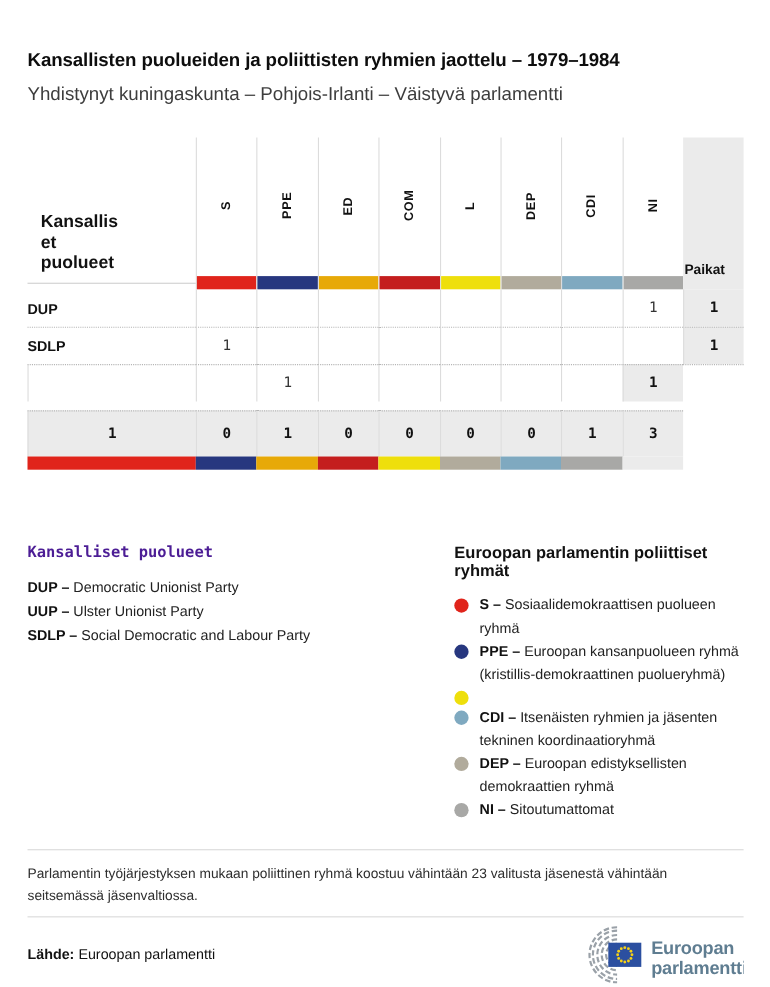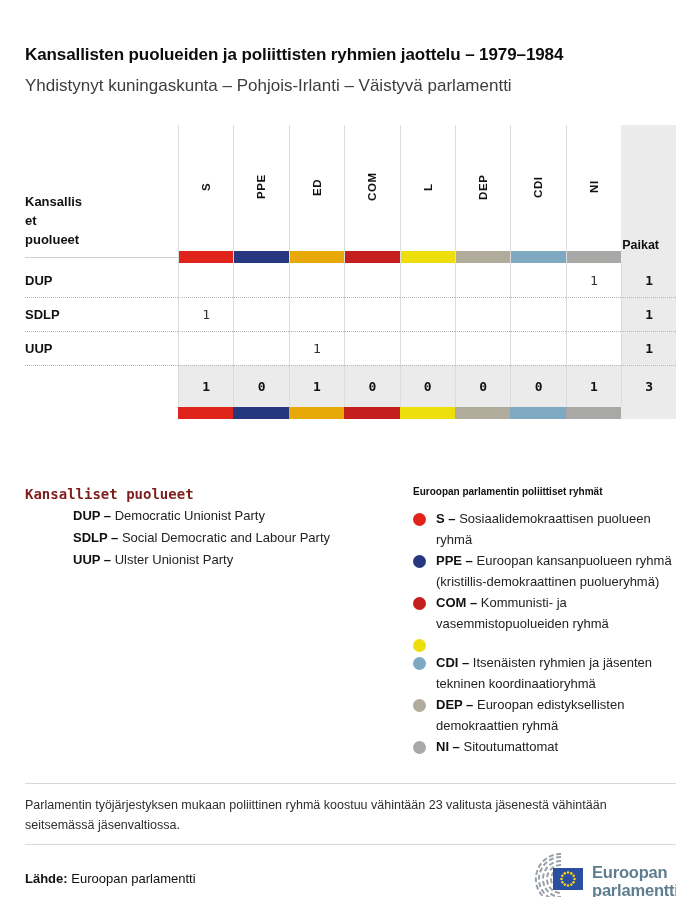--- a/index.html
+++ b/index.html
@@ -21,43 +21,43 @@
   .th { height:138px; }
   .vlabel {
     position:absolute; top:0; bottom:14px; left:0; right:0;
     display:flex; align-items:center; justify-content:center;
     writing-mode:vertical-rl; transform:rotate(180deg);
     font-size:11.5px; font-weight:bold; letter-spacing:0.6px; color:#111;
   }
   .bar { position:absolute; left:0; right:0; bottom:0; height:12px; }
   .hl { height:138px; }
   .hl::after { content:""; position:absolute; left:0; right:0; bottom:5px; border-bottom:1px solid #cfcfcf; }
-  .hl-lines { position:absolute; left:0; bottom:14px; font-size:13px; font-weight:bold; line-height:19px; color:#111; }
+  .hl-lines { position:absolute; left:12px; bottom:14px; font-size:16px; font-weight:bold; line-height:19px; color:#111; }
   .hs { background:#ebebeb; height:138px; }
   .hs-label { position:absolute; left:0; right:16px; bottom:11px; text-align:center; font-size:12.5px; font-weight:bold; color:#111; }
 
   .rl { height:34px; display:flex; align-items:center; font-size:13px; font-weight:bold; color:#111; }
   .v  { height:34px; display:flex; align-items:center; justify-content:center;
         font-family:"DejaVu Sans Mono", monospace; font-size:13px; color:#333; }
   .sv { height:34px; background:#ebebeb; border-left:1px solid #dcdcdc; display:flex; align-items:center; justify-content:center;
         font-family:"DejaVu Sans Mono", monospace; font-size:13px; font-weight:bold; color:#111; }
   .dt { border-top:1px dotted #b5b5b5; }
   .t  { height:42px; background:#ebebeb; font-weight:bold; color:#111; }
   .tlab { height:42px; background:#fff; }
   .ts { height:42px; }
   .bc { height:12px; border-left:none; }
   .bs { height:12px; background:#ebebeb; }
 
   
   .legends { display:flex; margin-top:67px; }
   .leg-left { width:388px; }
   .leg-right { width:263px; }
-  .leg-left-heading { font-family:"DejaVu Sans Mono", monospace; font-size:14px; font-weight:bold; color:#7f1d1d; margin-bottom:3px; }
-  .leg-right-heading { font-size:10px; font-weight:bold; color:#111; margin-bottom:12px; }
-  .pitem { font-size:13px; line-height:22px; color:#222;margin-left:48px; }
+  .leg-left-heading { font-family:"DejaVu Sans Mono", monospace; font-size:14px; font-weight:bold; color:#4c1d95; margin-bottom:13px; }
+  .leg-right-heading { font-size:15px; font-weight:bold; color:#111; margin-bottom:12px; }
+  .pitem { font-size:13px; line-height:22px; color:#222; }
   .abbr { font-weight:bold; color:#111; }
   .gitem { display:flex; margin-bottom:1px; }
   .dot { flex:0 0 13px; width:13px; height:13px; border-radius:50%; margin:4px 10px 0 0; }
   .gtext { font-size:13px; line-height:20.5px; color:#222; }
 
   
   .rule { border:none; border-top:1px solid #d9d9d9; }
   .rule1 { margin-top:24px; }
   .footnote { margin-top:11px; font-size:12.5px; line-height:20px; color:#2e2e2e; width:651px; }
   .rule2 { margin-top:9px; }
@@ -133,21 +133,20 @@
     <div class="c v dt">1</div>
     <div class="c v dt"></div>
     <div class="c v dt"></div>
     <div class="c v dt"></div>
     <div class="c v dt"></div>
     <div class="c v dt"></div>
     <div class="c v dt"></div>
     <div class="c v dt"></div>
     <div class="sv dt">1</div>
 
-    <div class="rl dt">UUP</div>
     <div class="c v dt"></div>
     <div class="c v dt"></div>
     <div class="c v dt">1</div>
     <div class="c v dt"></div>
     <div class="c v dt"></div>
     <div class="c v dt"></div>
     <div class="c v dt"></div>
     <div class="c v dt"></div>
     <div class="sv dt">1</div>
 
@@ -171,36 +170,32 @@
     <div class="bc" style="background-color: rgb(177, 171, 156);"></div>
     <div class="bc" style="background-color: rgb(127, 169, 192);"></div>
     <div class="bc" style="background-color: rgb(168, 168, 166);"></div>
     <div class="bs"></div>
   </div>
 
   <div class="legends">
     <div class="leg-left">
       <div class="leg-left-heading">Kansalliset puolueet</div>
       <div class="pitem"><span class="abbr">DUP –</span> <span>Democratic Unionist Party</span></div>
+      <div class="pitem"><span class="abbr">UUP –</span> <span>Ulster Unionist Party</span></div>
       <div class="pitem"><span class="abbr">SDLP –</span> <span>Social Democratic and Labour Party</span></div>
-      <div class="pitem"><span class="abbr">UUP –</span> <span>Ulster Unionist Party</span></div>
     </div>
     <div class="leg-right">
       <div class="leg-right-heading">Euroopan parlamentin poliittiset ryhmät</div>
       <div class="gitem">
           <span class="dot" style="background-color: rgb(224, 36, 27);"></span>
           <span class="gtext"><span class="abbr">S –</span> <span>Sosiaalidemokraattisen puolueen ryhmä</span></span>
         </div>
       <div class="gitem">
           <span class="dot" style="background-color: rgb(39, 55, 127);"></span>
           <span class="gtext"><span class="abbr">PPE –</span> <span>Euroopan kansanpuolueen ryhmä (kristillis-demokraattinen puolueryhmä)</span></span>
-        </div>
-      <div class="gitem">
-          <span class="dot" style="background-color: rgb(196, 30, 30);"></span>
-          <span class="gtext"><span class="abbr">COM –</span> <span>Kommunisti- ja vasemmistopuolueiden ryhmä</span></span>
         </div>
       <div class="gitem">
           <span class="dot" style="background-color: rgb(238, 223, 12);"></span>
         </div>
       <div class="gitem">
           <span class="dot" style="background-color: rgb(127, 169, 192);"></span>
           <span class="gtext"><span class="abbr">CDI –</span> <span>Itsenäisten ryhmien ja jäsenten tekninen koordinaatioryhmä</span></span>
         </div>
       <div class="gitem">
           <span class="dot" style="background-color: rgb(177, 171, 156);"></span>

